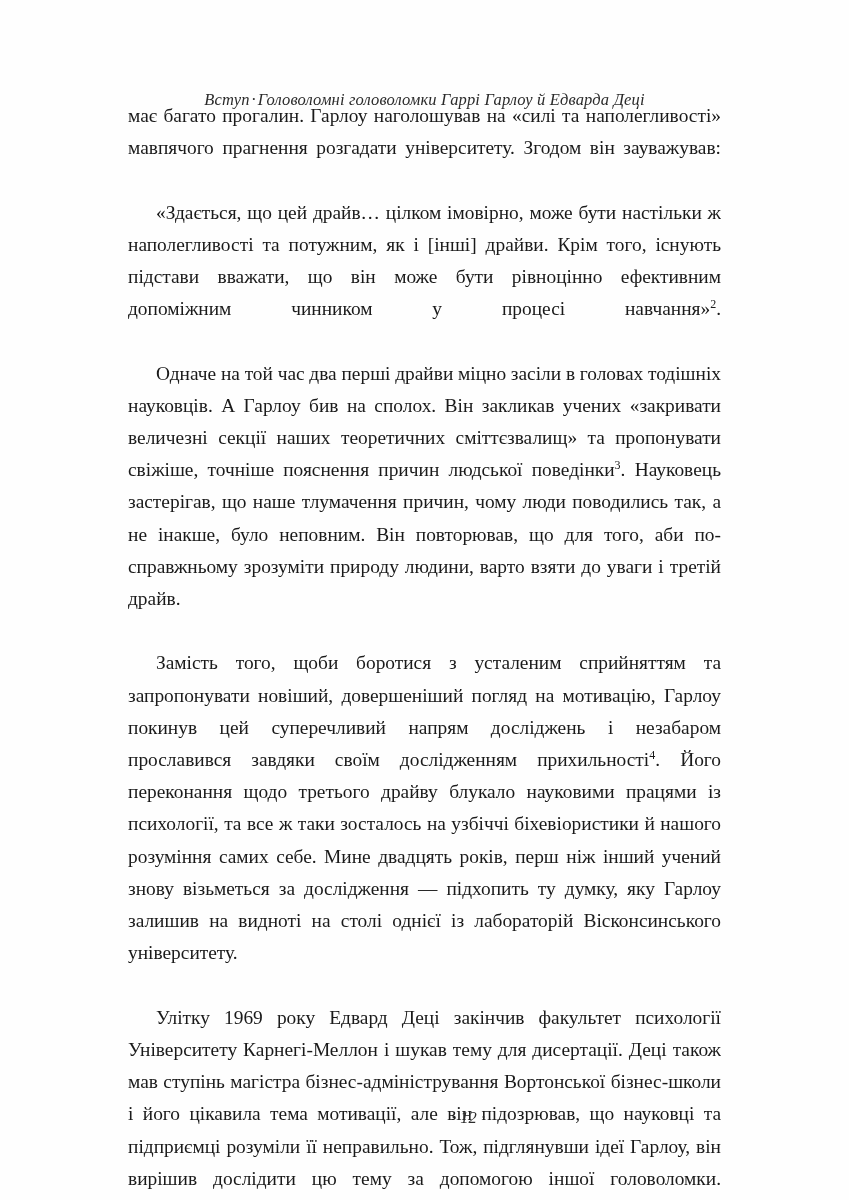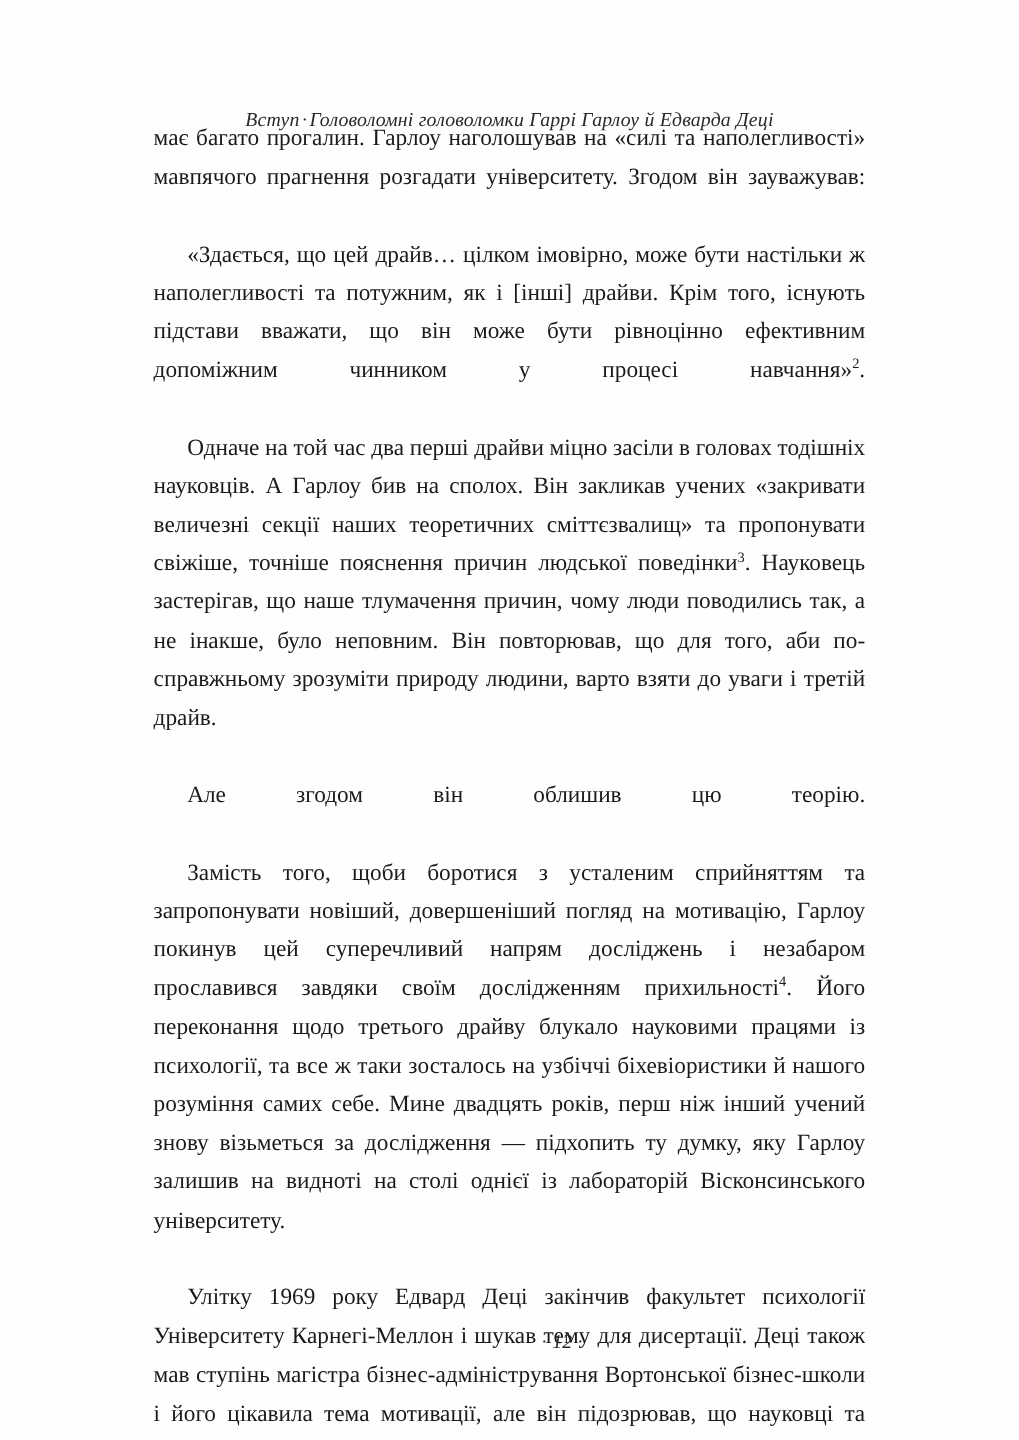--- a/index.html
+++ b/index.html
@@ -103,21 +103,20 @@
   </div>
 
   <div class="textblock">
 
     <p class="no-indent"><span>має багато прогалин. Гарлоу наголошував на «силі та наполегливості» мавпячого прагнення розгадати університету. Згодом він зауважував:</span></p>
 
     <p><span>«Здається, що цей драйв… цілком імовірно, може бути настільки ж наполегливості та потужним, як і [інші] драйви. Крім того, існують підстави вважати, що він може бути рівноцінно ефективним допоміжним чинником у процесі навчання»</span><sup>2</sup><span>.</span></p>
 
     <p><span>Одначе на той час два перші драйви міцно засіли в головах тодішніх науковців. А Гарлоу бив на сполох. Він закликав учених «закривати величезні секції наших теоретичних сміттєзвалищ» та пропонувати свіжіше, точніше пояснення причин людської поведінки</span><sup>3</sup><span>. Науковець застерігав, що наше тлумачення причин, чому люди поводились так, а не інакше, було неповним. Він повторював, що для того, аби по-справжньому зрозуміти природу людини, варто взяти до уваги і третій драйв.</span></p>
 
-    <p><span>Але згодом він облишив цю теорію.</span></p>
 
     <p><span>Замість того, щоби боротися з усталеним сприйняттям та запропонувати новіший, довершеніший погляд на мотивацію, Гарлоу покинув цей суперечливий напрям досліджень і незабаром прославився завдяки своїм дослідженням прихильності</span><sup>4</sup><span>. Його переконання щодо третього драйву блукало науковими працями із психології, та все ж таки зосталось на узбіччі біхевіористики й нашого розуміння самих себе. Мине двадцять років, перш ніж інший учений знову візьметься за дослідження — підхопить ту думку, яку Гарлоу залишив на видноті на столі однієї із лабораторій Вісконсинського університету.</span></p>
 
     <p><span>Улітку 1969 року Едвард Деці закінчив факультет психології Університету Карнегі-Меллон і шукав тему для дисертації. Деці також мав ступінь магістра бізнес-адміністрування Вортонської бізнес-школи і його цікавила тема мотивації, але він підозрював, що науковці та підприємці розуміли її неправильно. Тож, підглянувши ідеї Гарлоу, він вирішив дослідити цю тему за допомогою іншої головоломки.</span></p>
 
   </div>
 
   <div class="folio">
     <span class="dot">·</span><span>12</span><span class="dot">·</span>
   </div>

